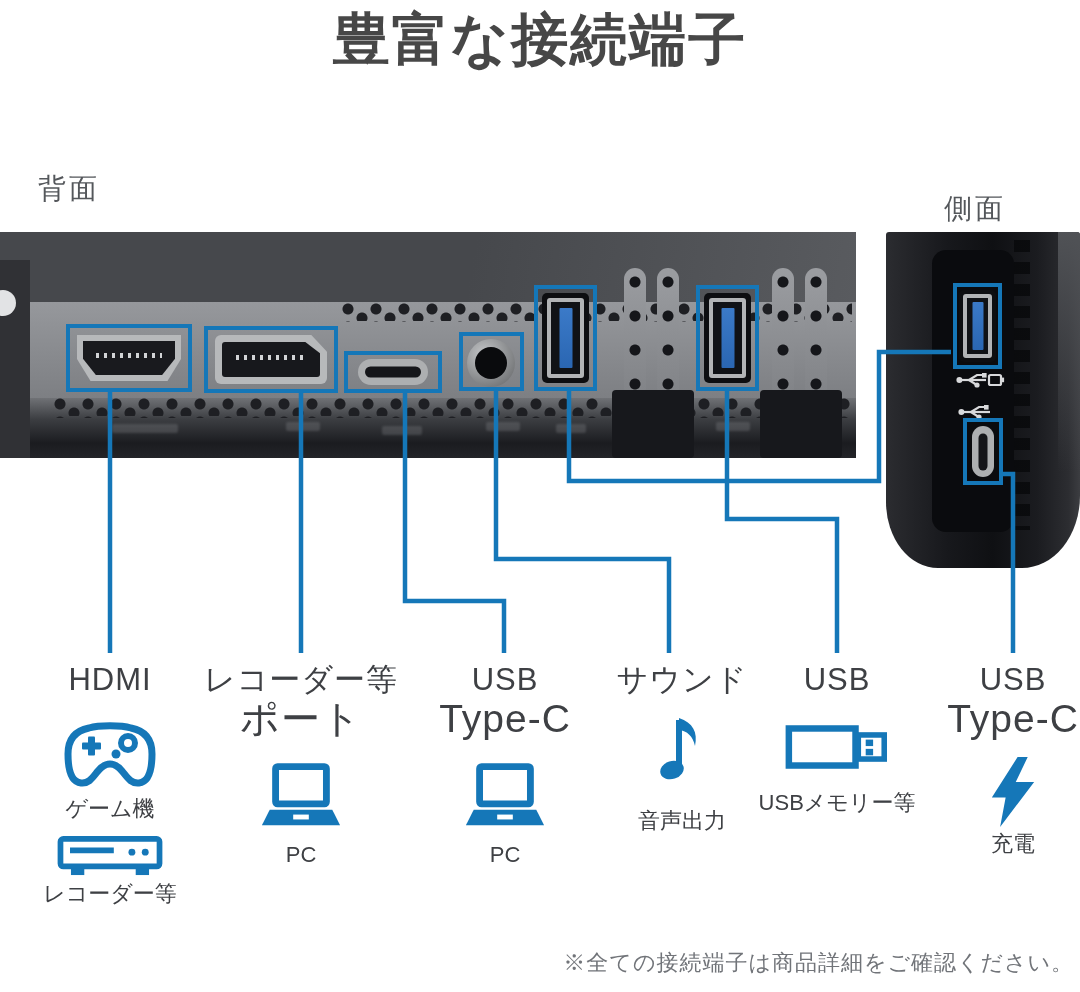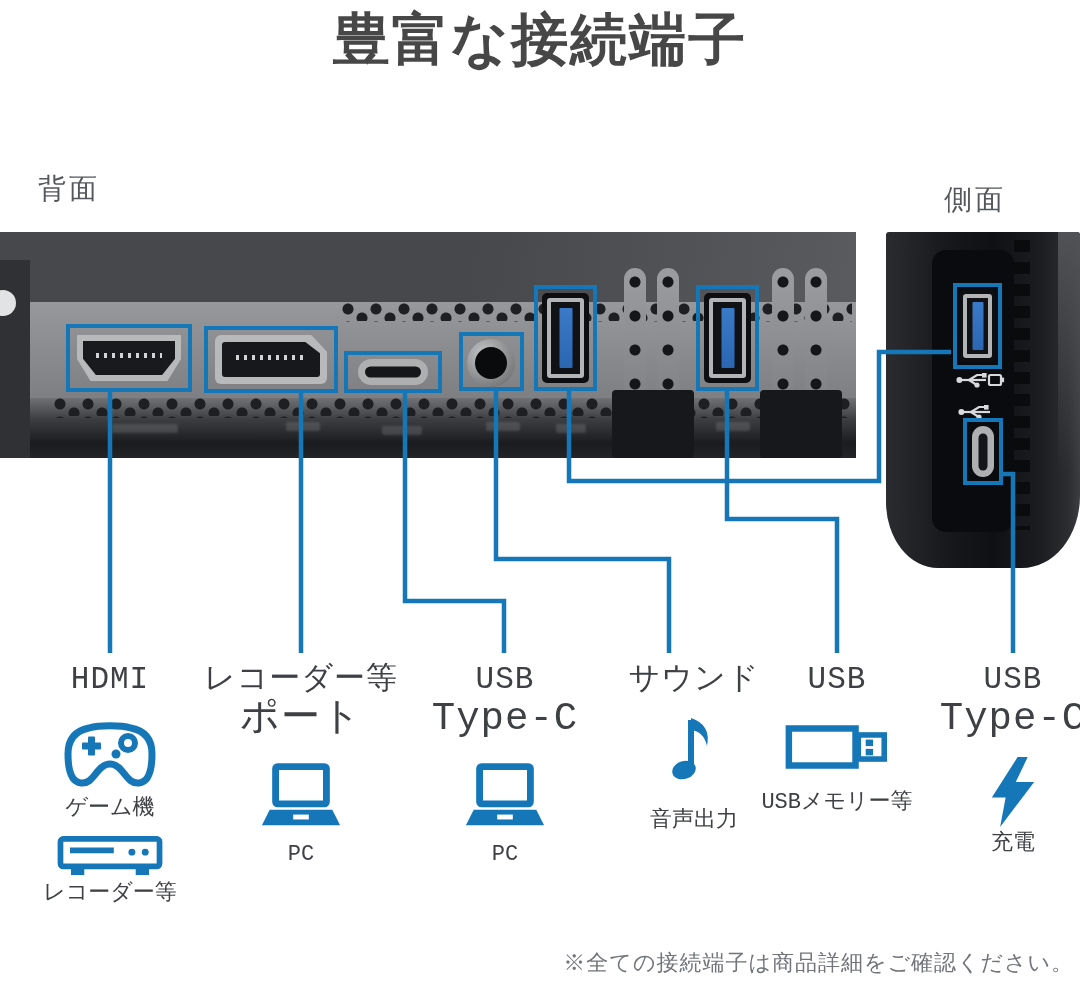--- a/index.html
+++ b/index.html
@@ -1,17 +1,17 @@
 <!DOCTYPE html>
 <html style="--accent: #1577b8; --title: #474747; --text: #3e4044; --muted: #717479;"><head>
 <meta charset="utf-8">
 <style>
   html,body{margin:0;padding:0;background:#ffffff;}
   .canvas{position:relative;width:1080px;height:992px;background:#fff;overflow:hidden;
-          font-family:Liberation Mono, monospace;color:var(--text,#3e4044);}
+          font-family:Liberation Sans, sans-serif;color:var(--text,#3e4044);}
 
   
   .title{position:absolute;left:0;top:2px;width:100%;text-align:center;
          font-size:57px;font-weight:bold;letter-spacing:2px;color:var(--title,#474747);}
   .sec-label{position:absolute;font-size:28px;color:#54575b;letter-spacing:3px;}
 
   
   .back-photo{position:absolute;left:0;top:232px;width:856px;height:226px;overflow:hidden;background:#4b4d51;}
   .band-top{position:absolute;left:0;top:0;width:100%;height:70px;
             background:linear-gradient(100deg,#46484c 55%,#595b5f 100%);}
@@ -80,21 +80,21 @@
 
   .footnote{position:absolute;right:6px;top:948px;font-size:22px;color:var(--muted,#717479);letter-spacing:1px;}
 </style>
 </head>
 <body>
 
 <div class="canvas">
 
   <div class="title">豊富な接続端子</div>
   <div class="sec-label" style="left:38px;top:170px;">背面</div>
-  <div class="sec-label" style="left:944px;top:181px;">側面</div>
+  <div class="sec-label" style="left:944px;top:190px;">側面</div>
 
   <div class="back-photo">
     <div class="band-top"></div>
     <div class="band-mid"></div>
     <div class="band-bot"></div>
     <div class="dots" style="left:340px;top:71px;width:512px;height:19px;"></div>
     <div class="dots" style="left:52px;top:166px;width:800px;height:20px;"></div>
     <div class="stand"></div>
     <div class="stand-knob"></div>
 
@@ -245,21 +245,21 @@
     <div class="lbl">USB</div>
     <div class="lbl2">Type-C</div>
     <svg class="icon" style="margin-top:24px;" width="86" height="68" viewBox="0 0 88 68">
       <rect x="18" y="4" width="52" height="38" rx="2" fill="none" stroke="currentColor" stroke-width="7"></rect>
       <path d="M12 48 h64 l8 16 h-80 Z" fill="currentColor"></path>
       <rect x="36" y="53" width="16" height="5" fill="#ffffff"></rect>
     </svg>
     <div class="dev-lbl" style="margin-top:12px;">PC</div>
   </div>
 
-  <div class="group" style="left:584px;">
+  <div class="group" style="left:572px;">
     <div class="lbl">サウンド</div>
     <div class="lbl2"></div>
     <svg class="icon" style="margin-top:12px;" width="46" height="72" viewBox="0 0 46 72">
       <path d="M20 8 v48" stroke="currentColor" stroke-width="6"></path>
       <path d="M20 6 C34 11 39 20 36 34 C34 24 28 19 20 18 Z" fill="currentColor"></path>
       <ellipse cx="13" cy="58" rx="12" ry="9" transform="rotate(-18 13 58)" fill="currentColor"></ellipse>
     </svg>
     <div class="dev-lbl" style="margin-top:24px;">音声出力</div>
   </div>
 

